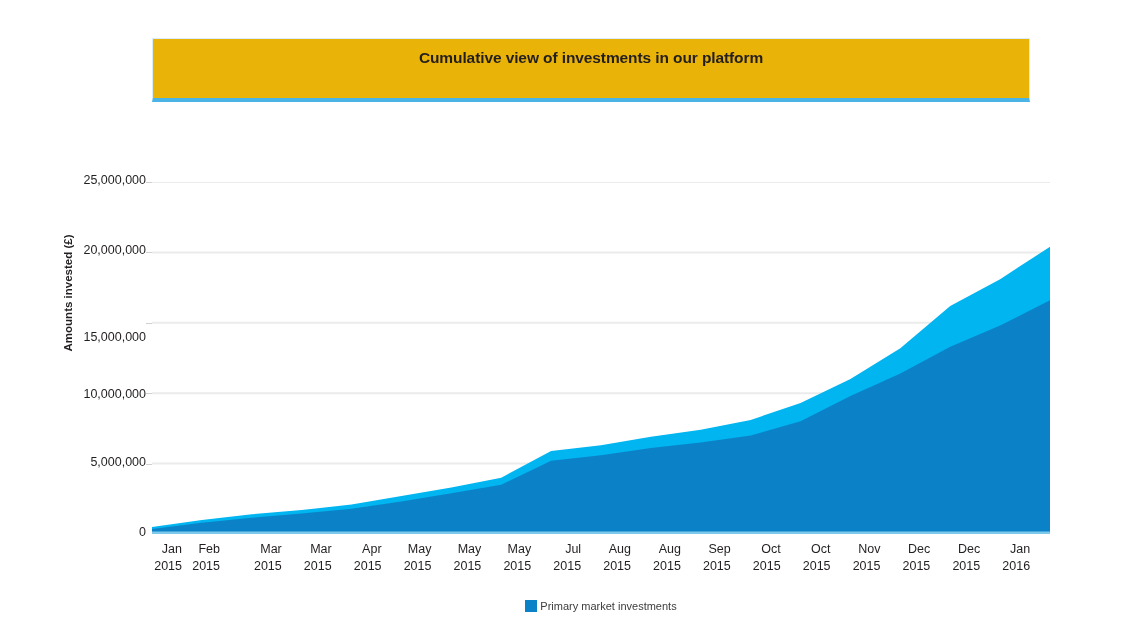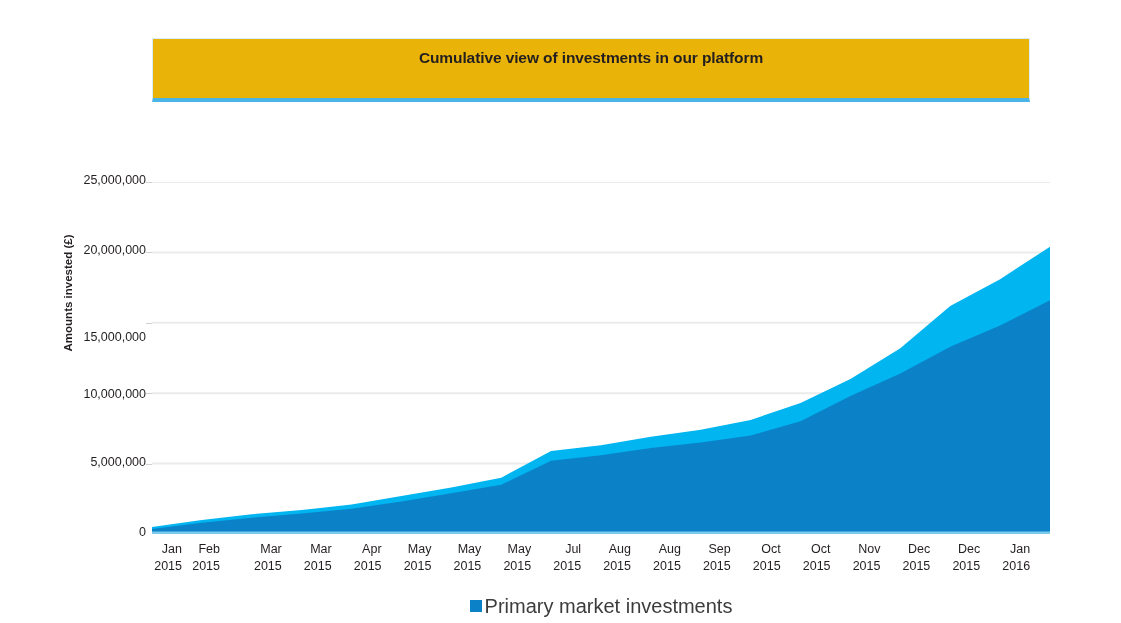--- a/index.html
+++ b/index.html
@@ -142,21 +142,21 @@
     height: 26px;
     display: flex;
     align-items: center;
     justify-content: center;
     gap: 114px;
   }
   .legend-item {
     display: flex;
     align-items: center;
     gap: 3px;
-    font-size: 20px;
+    font-size: 11px;
     color: #3c3c3c;
     white-space: nowrap;
   }
   .legend-swatch {
     width: 12px;
     height: 12px;
     flex: 0 0 auto;
   }
 </style>
 </head>

